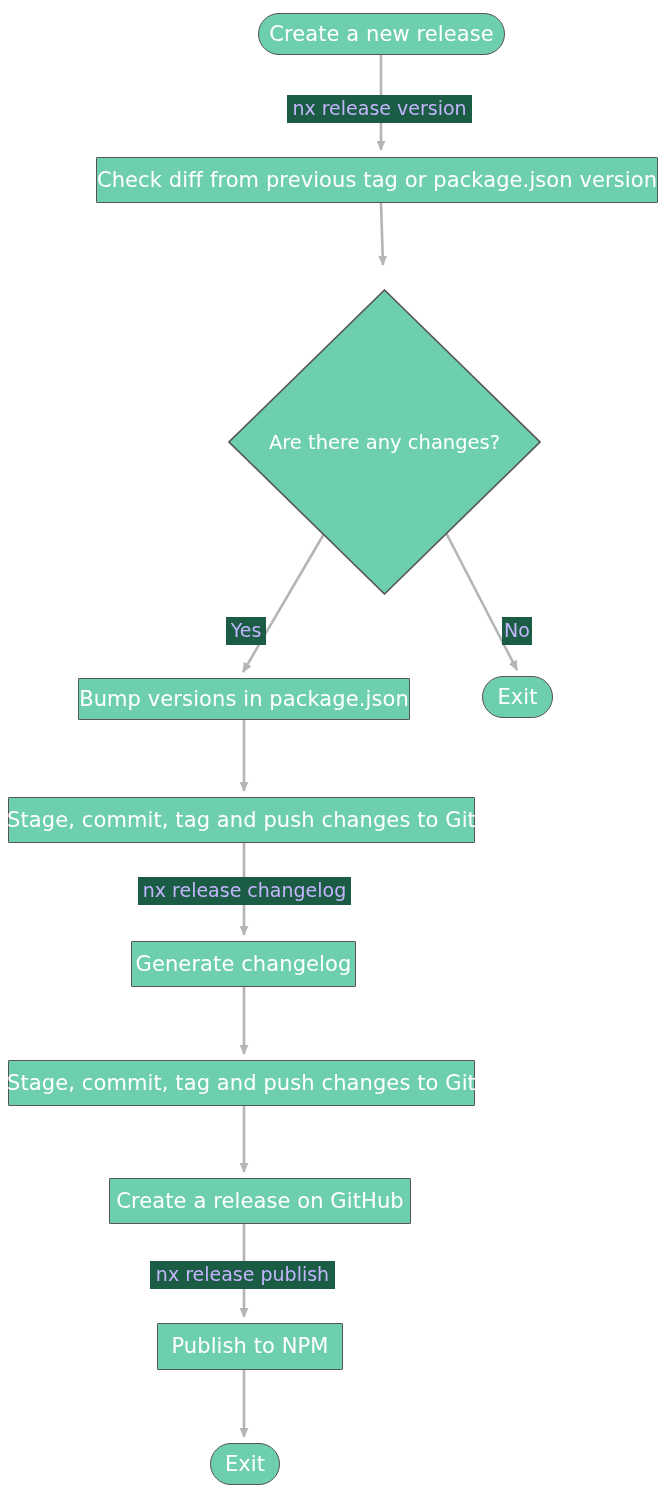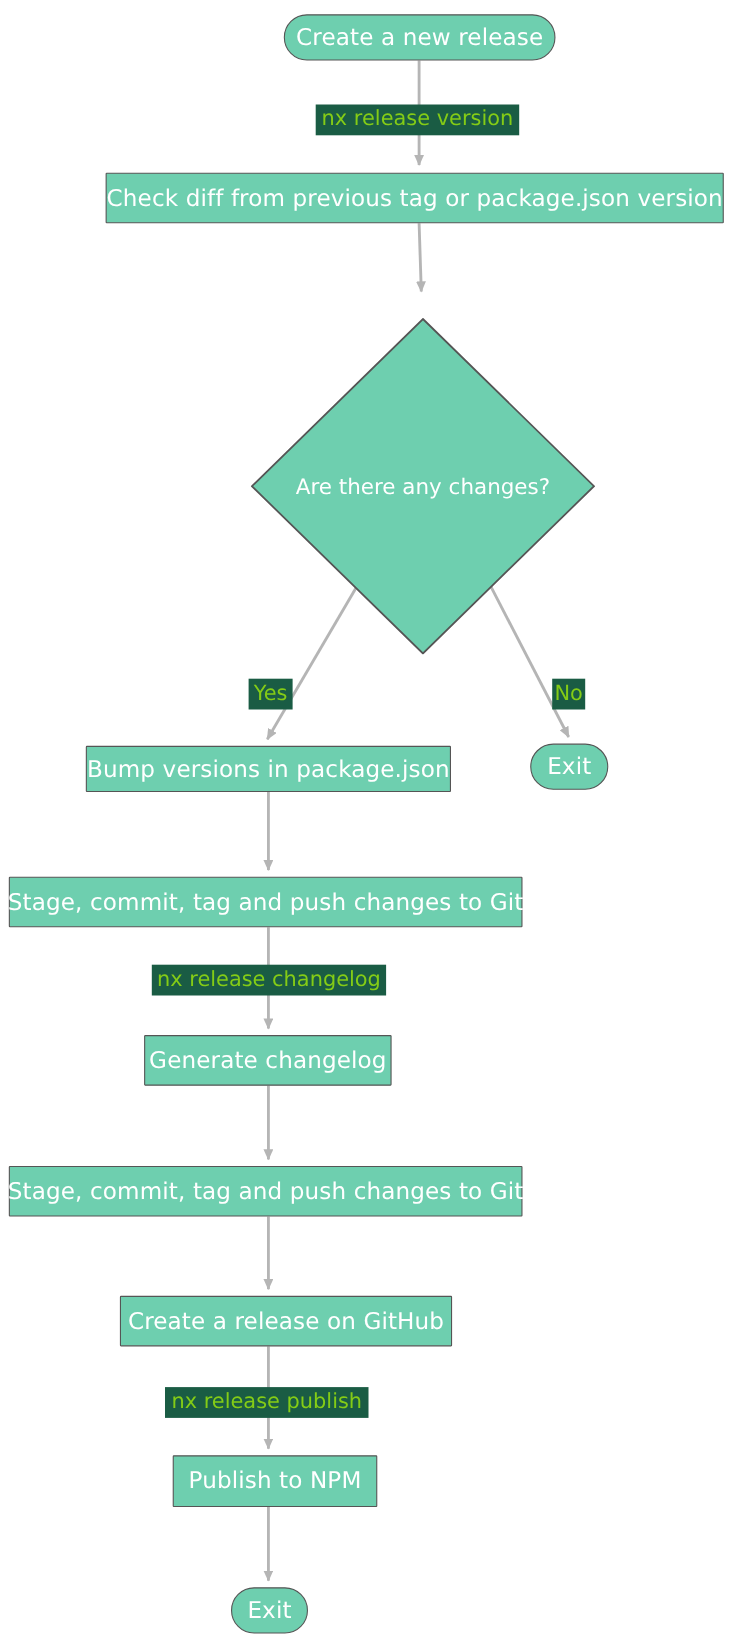--- a/index.html
+++ b/index.html
@@ -64,21 +64,21 @@
     justify-content: center;
     color: #ffffff;
     font-size: 19.5px;
     white-space: nowrap;
     pointer-events: none;
   }
   .edge-label {
     position: absolute;
     box-sizing: border-box;
     background: #1a5c44;
-    color: #84cc16;
+    color: #c4b5fd;
     font-size: 19px;
     line-height: 1;
     padding: 4px 2px 5px 2px;
     white-space: nowrap;
     z-index: 4;
     text-align: center;
   }
 </style>
 </head>
 <body>

